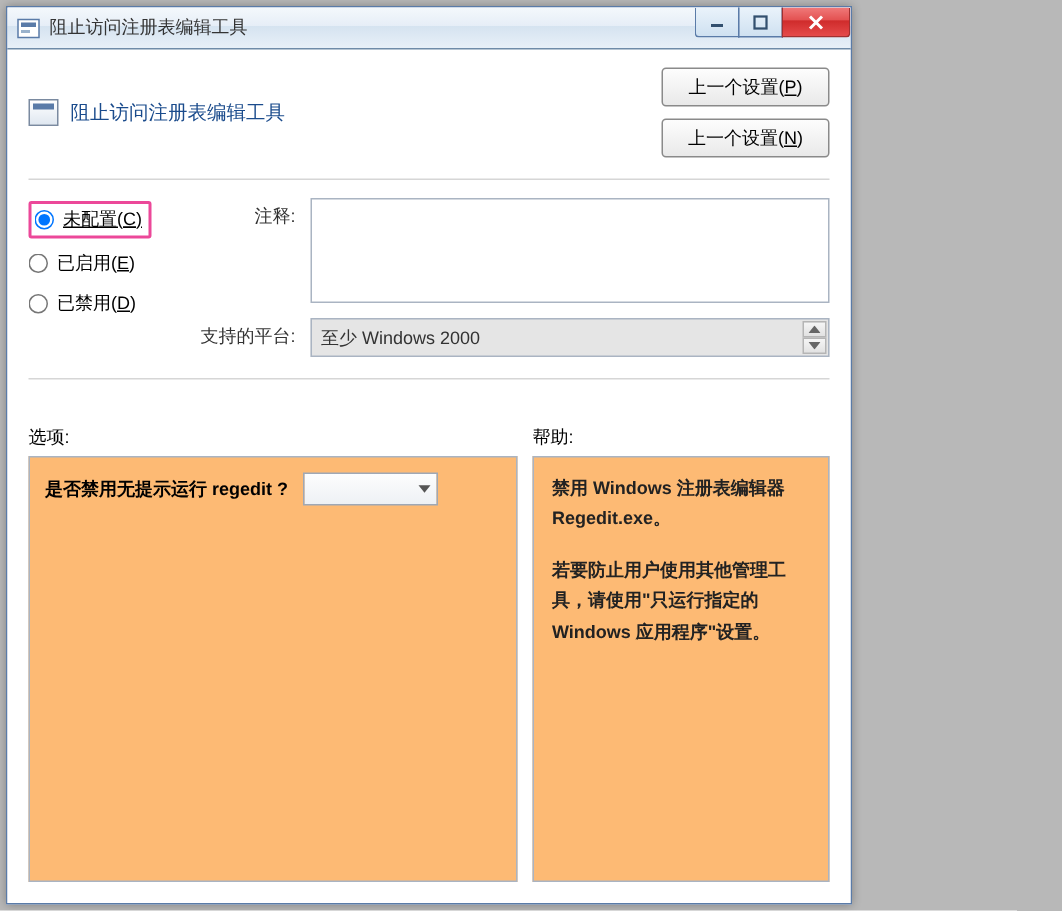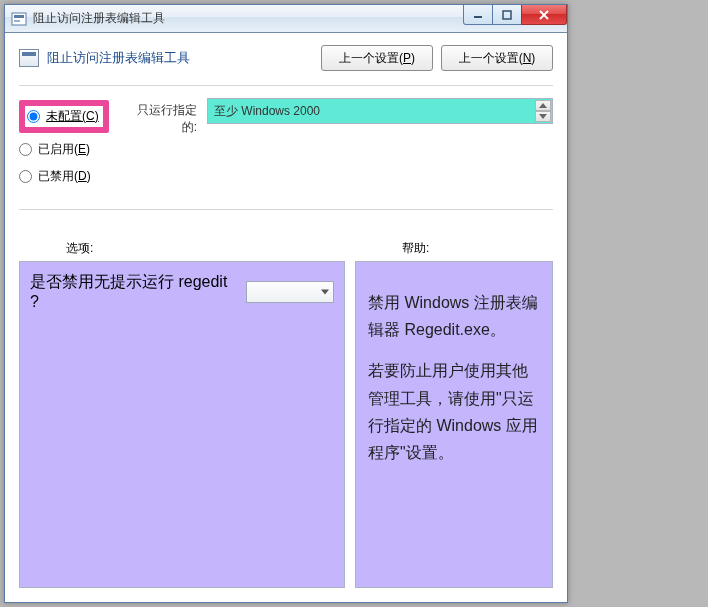--- a/index.html
+++ b/index.html
@@ -85,21 +85,21 @@
   position: relative;
 }
 .pol-icon:before {
   content:""; position:absolute; left:2px; top:2px; right:2px; height:4px;
   background:#5a7ba8;
 }
 .header-title {
   color: #1a4b8c;
   font-size: 13px;
 }
-.nav-buttons { display: flex; gap: 8px; }
+.nav-buttons { display: flex; gap: 8px; flex-direction: column; }
 .nav-btn {
   min-width: 112px;
   height: 26px;
   border: 1px solid #8a8a8a;
   border-radius: 3px;
   background: linear-gradient(to bottom,#fdfdfd,#e9e9e9);
   padding: 0 14px;
   font-size: 12px;
   cursor: pointer;
   color: #000;
@@ -110,21 +110,21 @@
 }
 .config-row {
   display: flex;
   gap: 18px;
 }
 .radio-col {
   width: 90px;
   padding-top: 2px;
 }
 .radio-highlight {
-  border: 6px solid #ec4899;
+  border: 2px solid #ec4899;
   border-radius: 2px;
   padding: 2px 4px 2px 2px;
   margin-bottom: 8px;
   display: inline-block;
   text-decoration: underline;
 }
 .radio-item {
   display: flex; align-items: center; gap: 6px;
   margin-bottom: 10px;
   font-size: 12px;
@@ -153,21 +153,21 @@
   background: #fff;
   resize: none;
   font-family: inherit;
   font-size: 12px;
   padding: 4px;
 }
 .platform-box {
   flex: 1;
   height: 26px;
   border: 1px solid #aab4c2;
-  background: #5eead4;
+  background: #e5e5e5;
   padding: 4px 6px;
   font-size: 12px;
   color: #333;
   overflow: hidden;
   position: relative;
 }
 .platform-scroll {
   position: absolute; right: 1px; top: 1px; bottom: 1px; width: 16px;
   display: flex; flex-direction: column;
 }
@@ -177,30 +177,30 @@
   background: linear-gradient(to bottom,#f5f5f5,#e2e2e2);
   display:flex; align-items:center; justify-content:center;
   cursor: pointer;
 }
 .scroll-btn svg { display:block; }
 .section-labels {
   display: flex;
   margin-top: 18px; margin-bottom: 4px;
   font-size: 12px;
   color: #000;
-  margin-left: 47px;
 }
 .section-labels .opt { width: 336px; }
 .lower-row {
   display: flex; gap: 10px; flex: 1;
 }
 .panel {
   border: 1px solid #aab4c2;
-  background: #c4b5fd;
-  font-size: 16px;
+  background: #fdba74;
+  font-size: 12px;
+  font-weight: bold;
 }
 .options-panel {
   width: 326px;
   padding: 10px;
 }
 .opt-line { display:flex; align-items:center; gap:10px; }
 .combo {
   width: 90px; height: 22px;
   border: 1px solid #9fa8b5;
   background: linear-gradient(to bottom,#fdfdfd,#eef1f5);
@@ -210,21 +210,21 @@
 .combo:after {
   content:"";
   position:absolute; right:4px; top:50%;
   border-left: 4px solid transparent;
   border-right: 4px solid transparent;
   border-top: 5px solid #555;
   transform: translateY(-50%);
 }
 .help-panel {
   flex: 1;
-  padding: 27px 12px;
+  padding: 10px 12px;
   line-height: 1.7;
   color: #222;
 }
 .help-panel p { margin: 0 0 14px 0; }
 </style>
 </head>
 <body>
 
 <div class="window">
 
@@ -289,21 +289,25 @@
           <span><span>已启用(</span><u>E</u><span>)</span></span>
         </label>
         <label class="radio-item">
           <input type="radio" name="cfg" style="">
           <span><span>已禁用(</span><u>D</u><span>)</span></span>
         </label>
       </div>
 
       <div class="right-col">
         <div class="labeled-row">
-          <div class="lbl">只运行指定的:</div>
+          <div class="lbl">注释:</div>
+          <textarea class="comment-box" style=""></textarea>
+        </div>
+        <div class="labeled-row">
+          <div class="lbl">支持的平台:</div>
           <div class="platform-box">
             <span>至少 Windows 2000</span>
             <div class="platform-scroll">
               <div class="scroll-btn">
                 <svg width="8" height="5">
                     <polygon points="4,0 8,5 0,5" fill="#666"></polygon>
                   </svg>
               </div>
               <div class="scroll-btn">
                 <svg width="8" height="5">

